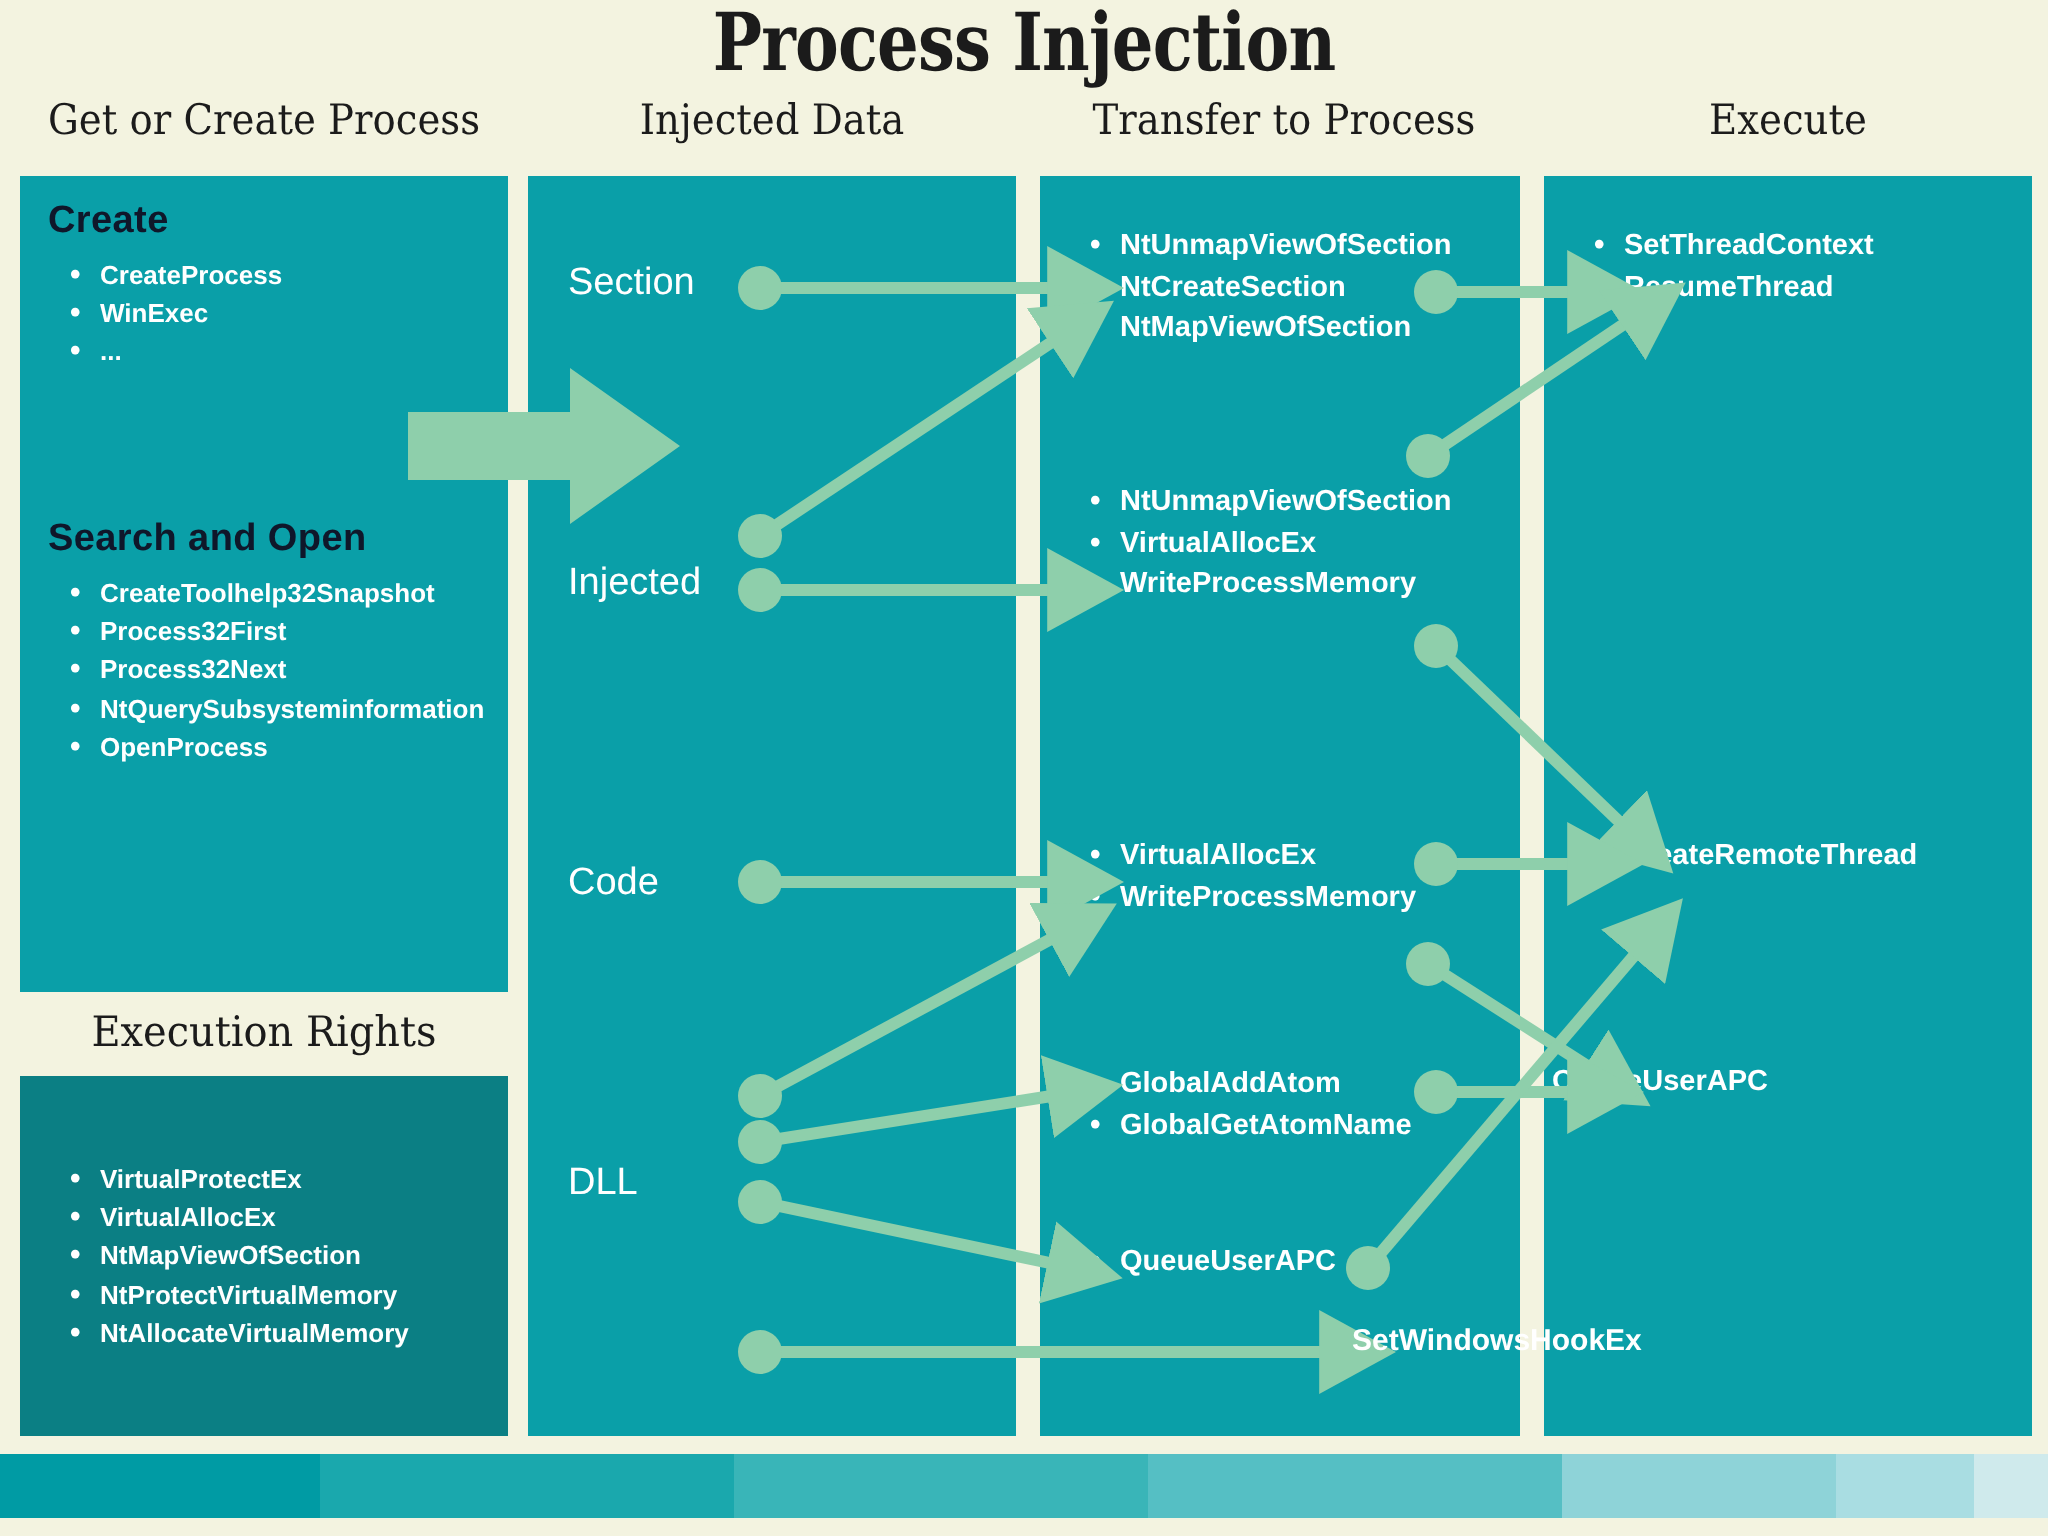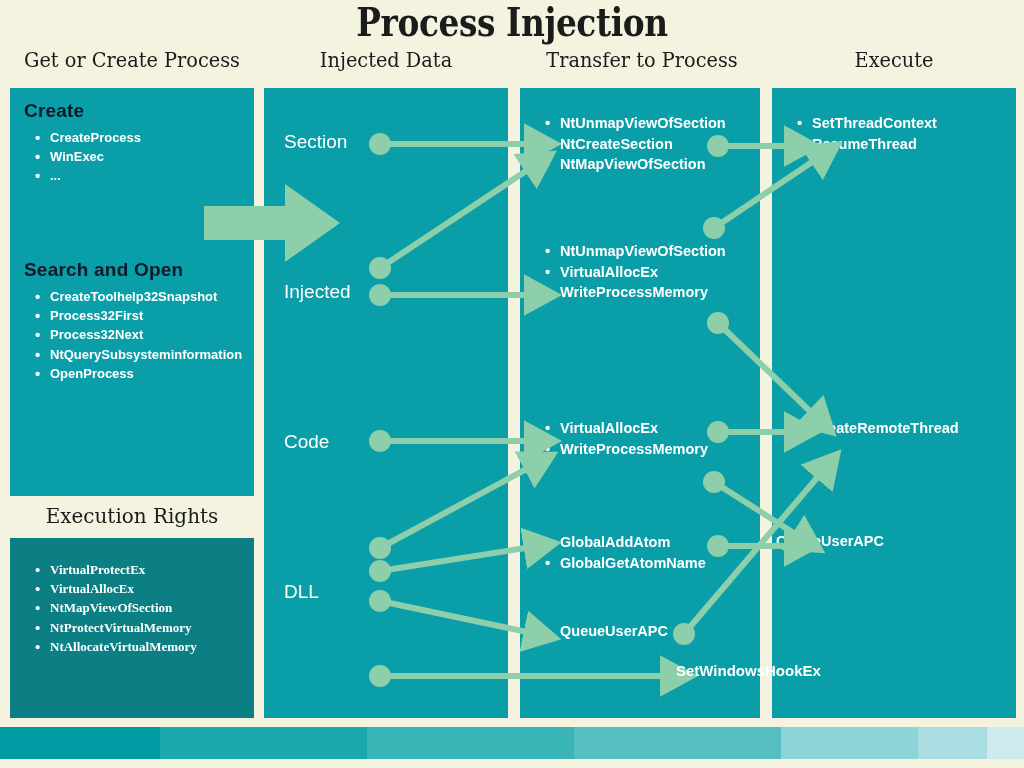--- a/index.html
+++ b/index.html
@@ -75,21 +75,21 @@
   .blk li::before{
     content:"•";
     position:absolute;left:-15px;top:-1px;
     font-size:15px;
   }
   .apis li{font-size:14.5px;line-height:1.42;}
 
   
   #create-blk{left:24px;top:100px;width:216px;}
   #search-blk{left:24px;top:259px;width:216px;}
-  #rights-blk{left:24px;top:560px;width:220px;font-family:Liberation Serif, serif;}
+  #rights-blk{left:24px;top:580px;width:220px;}
 
   
   .catlabel{
     position:absolute;color:#fff;font-size:19px;font-weight:normal;
   }
   #cat-section{left:284px;top:131px;}
   #cat-process{left:284px;top:281px;}
   #cat-code{left:284px;top:431px;}
   #cat-dll{left:284px;top:581px;}
 

